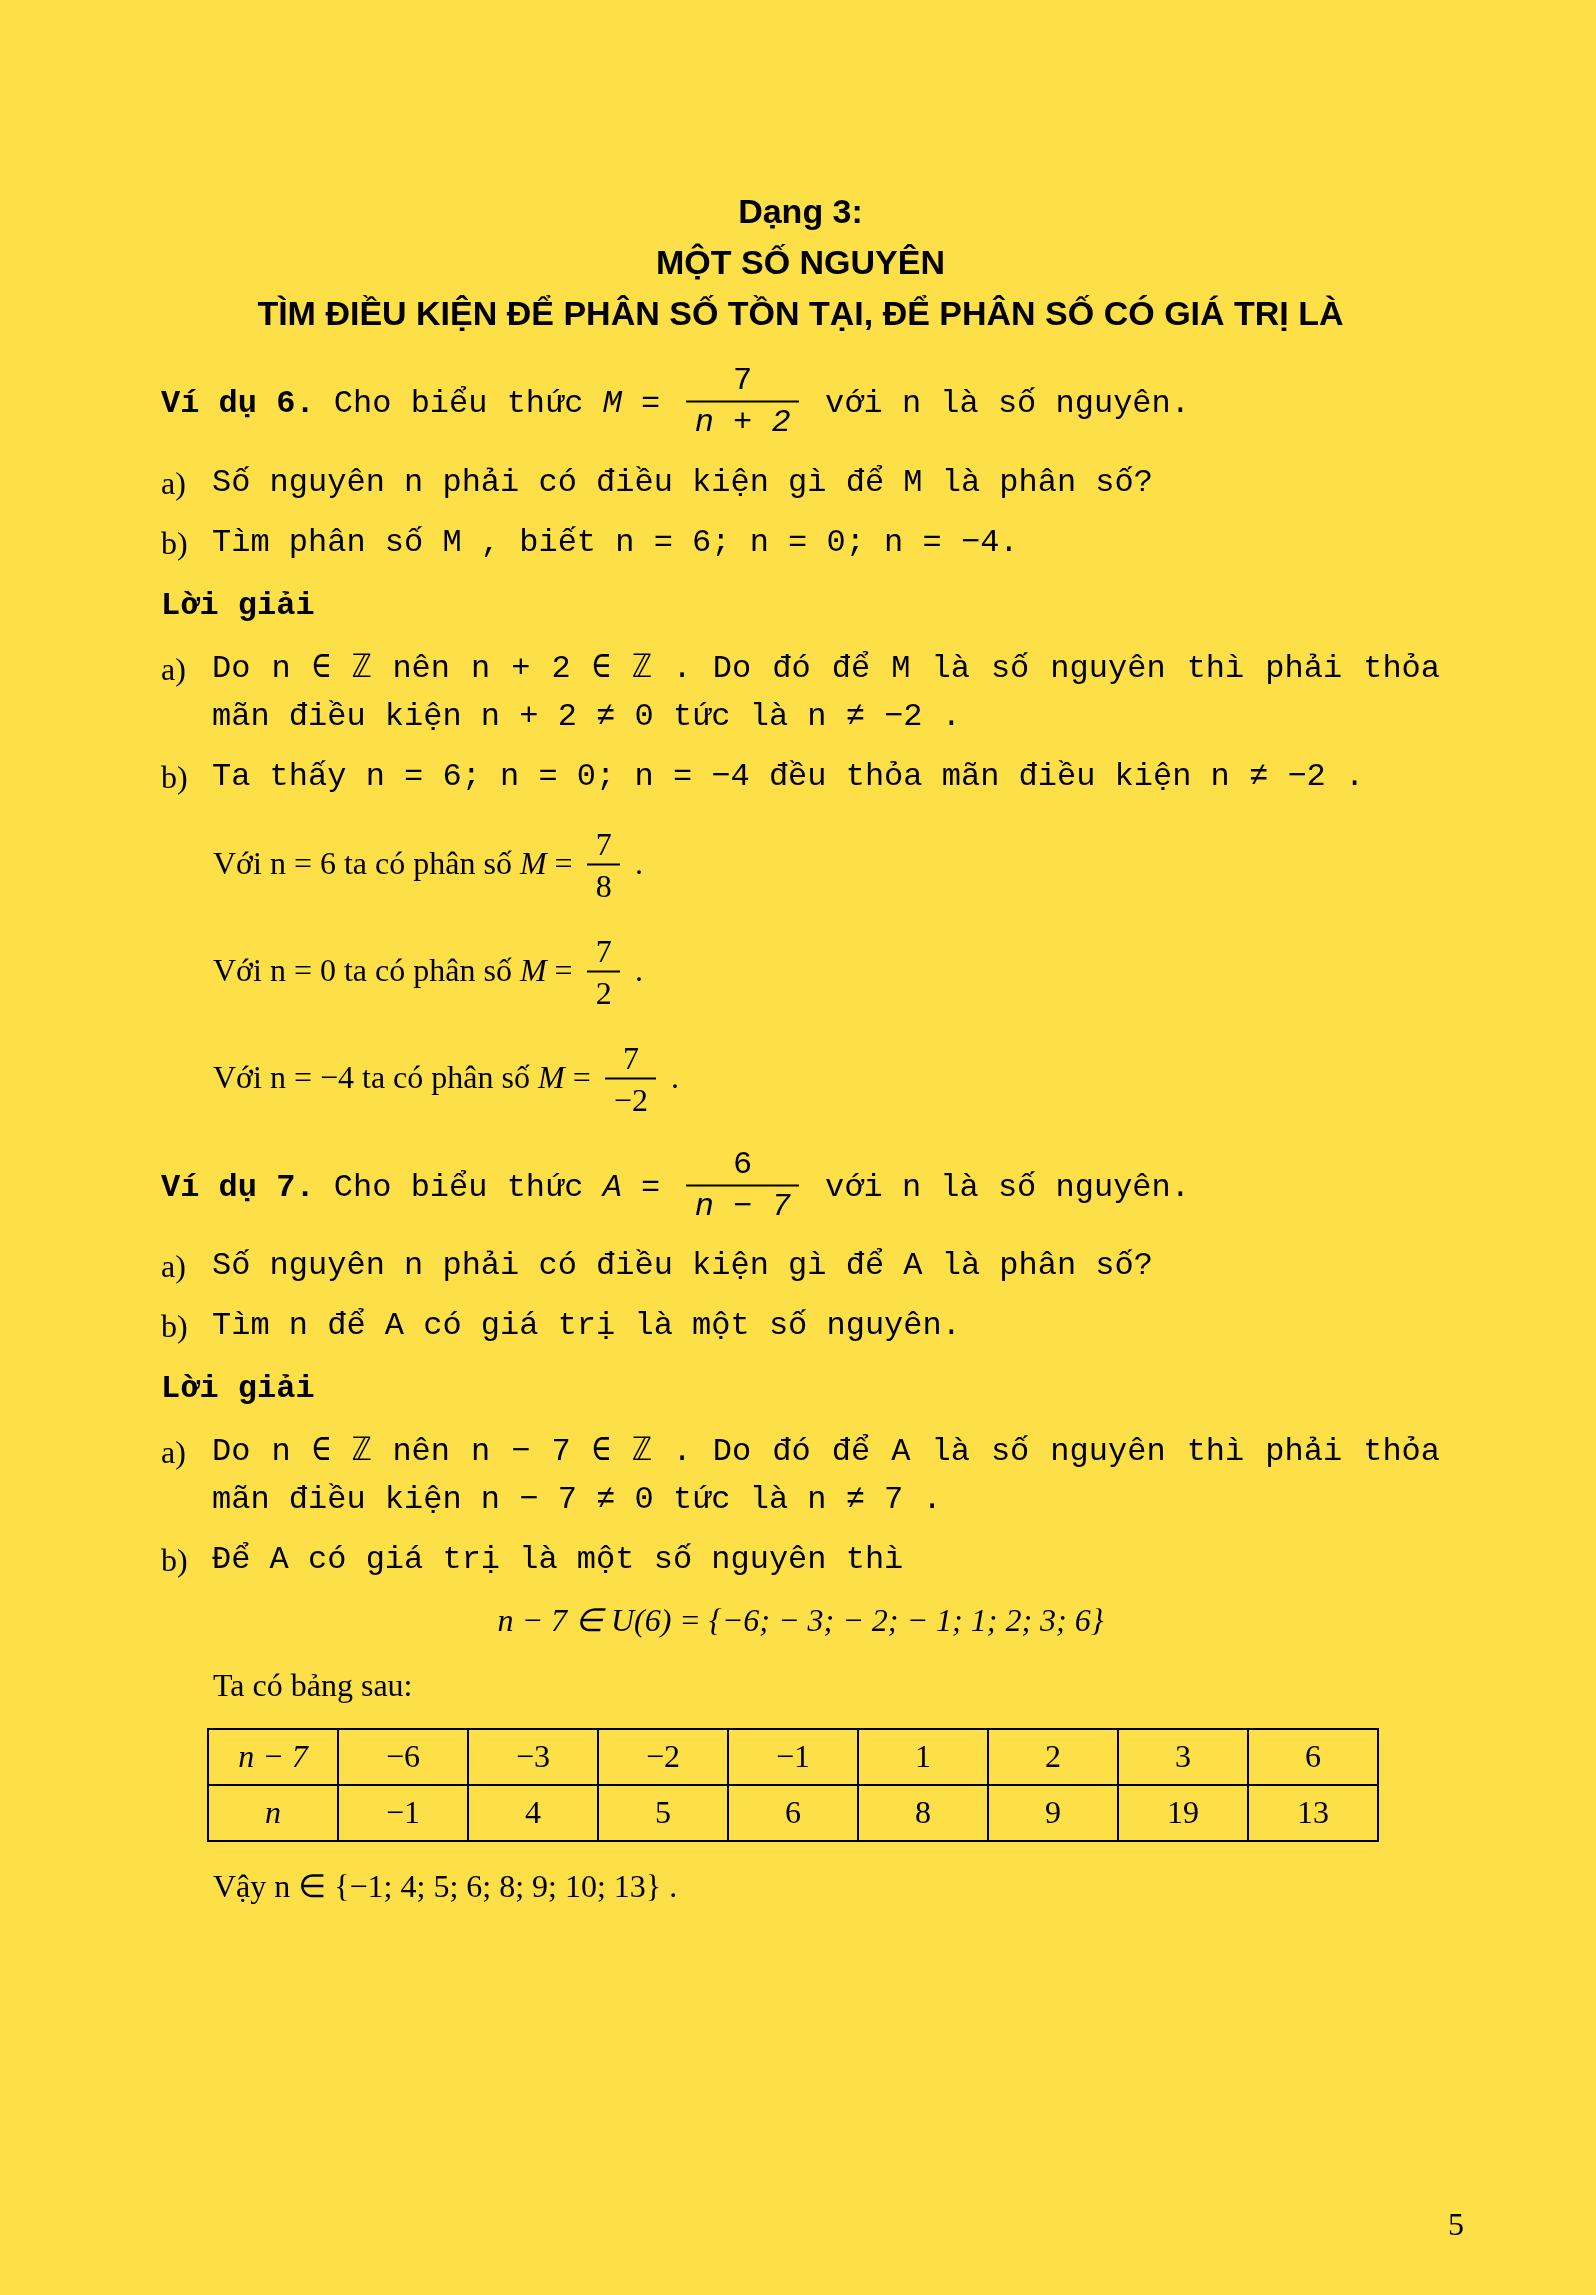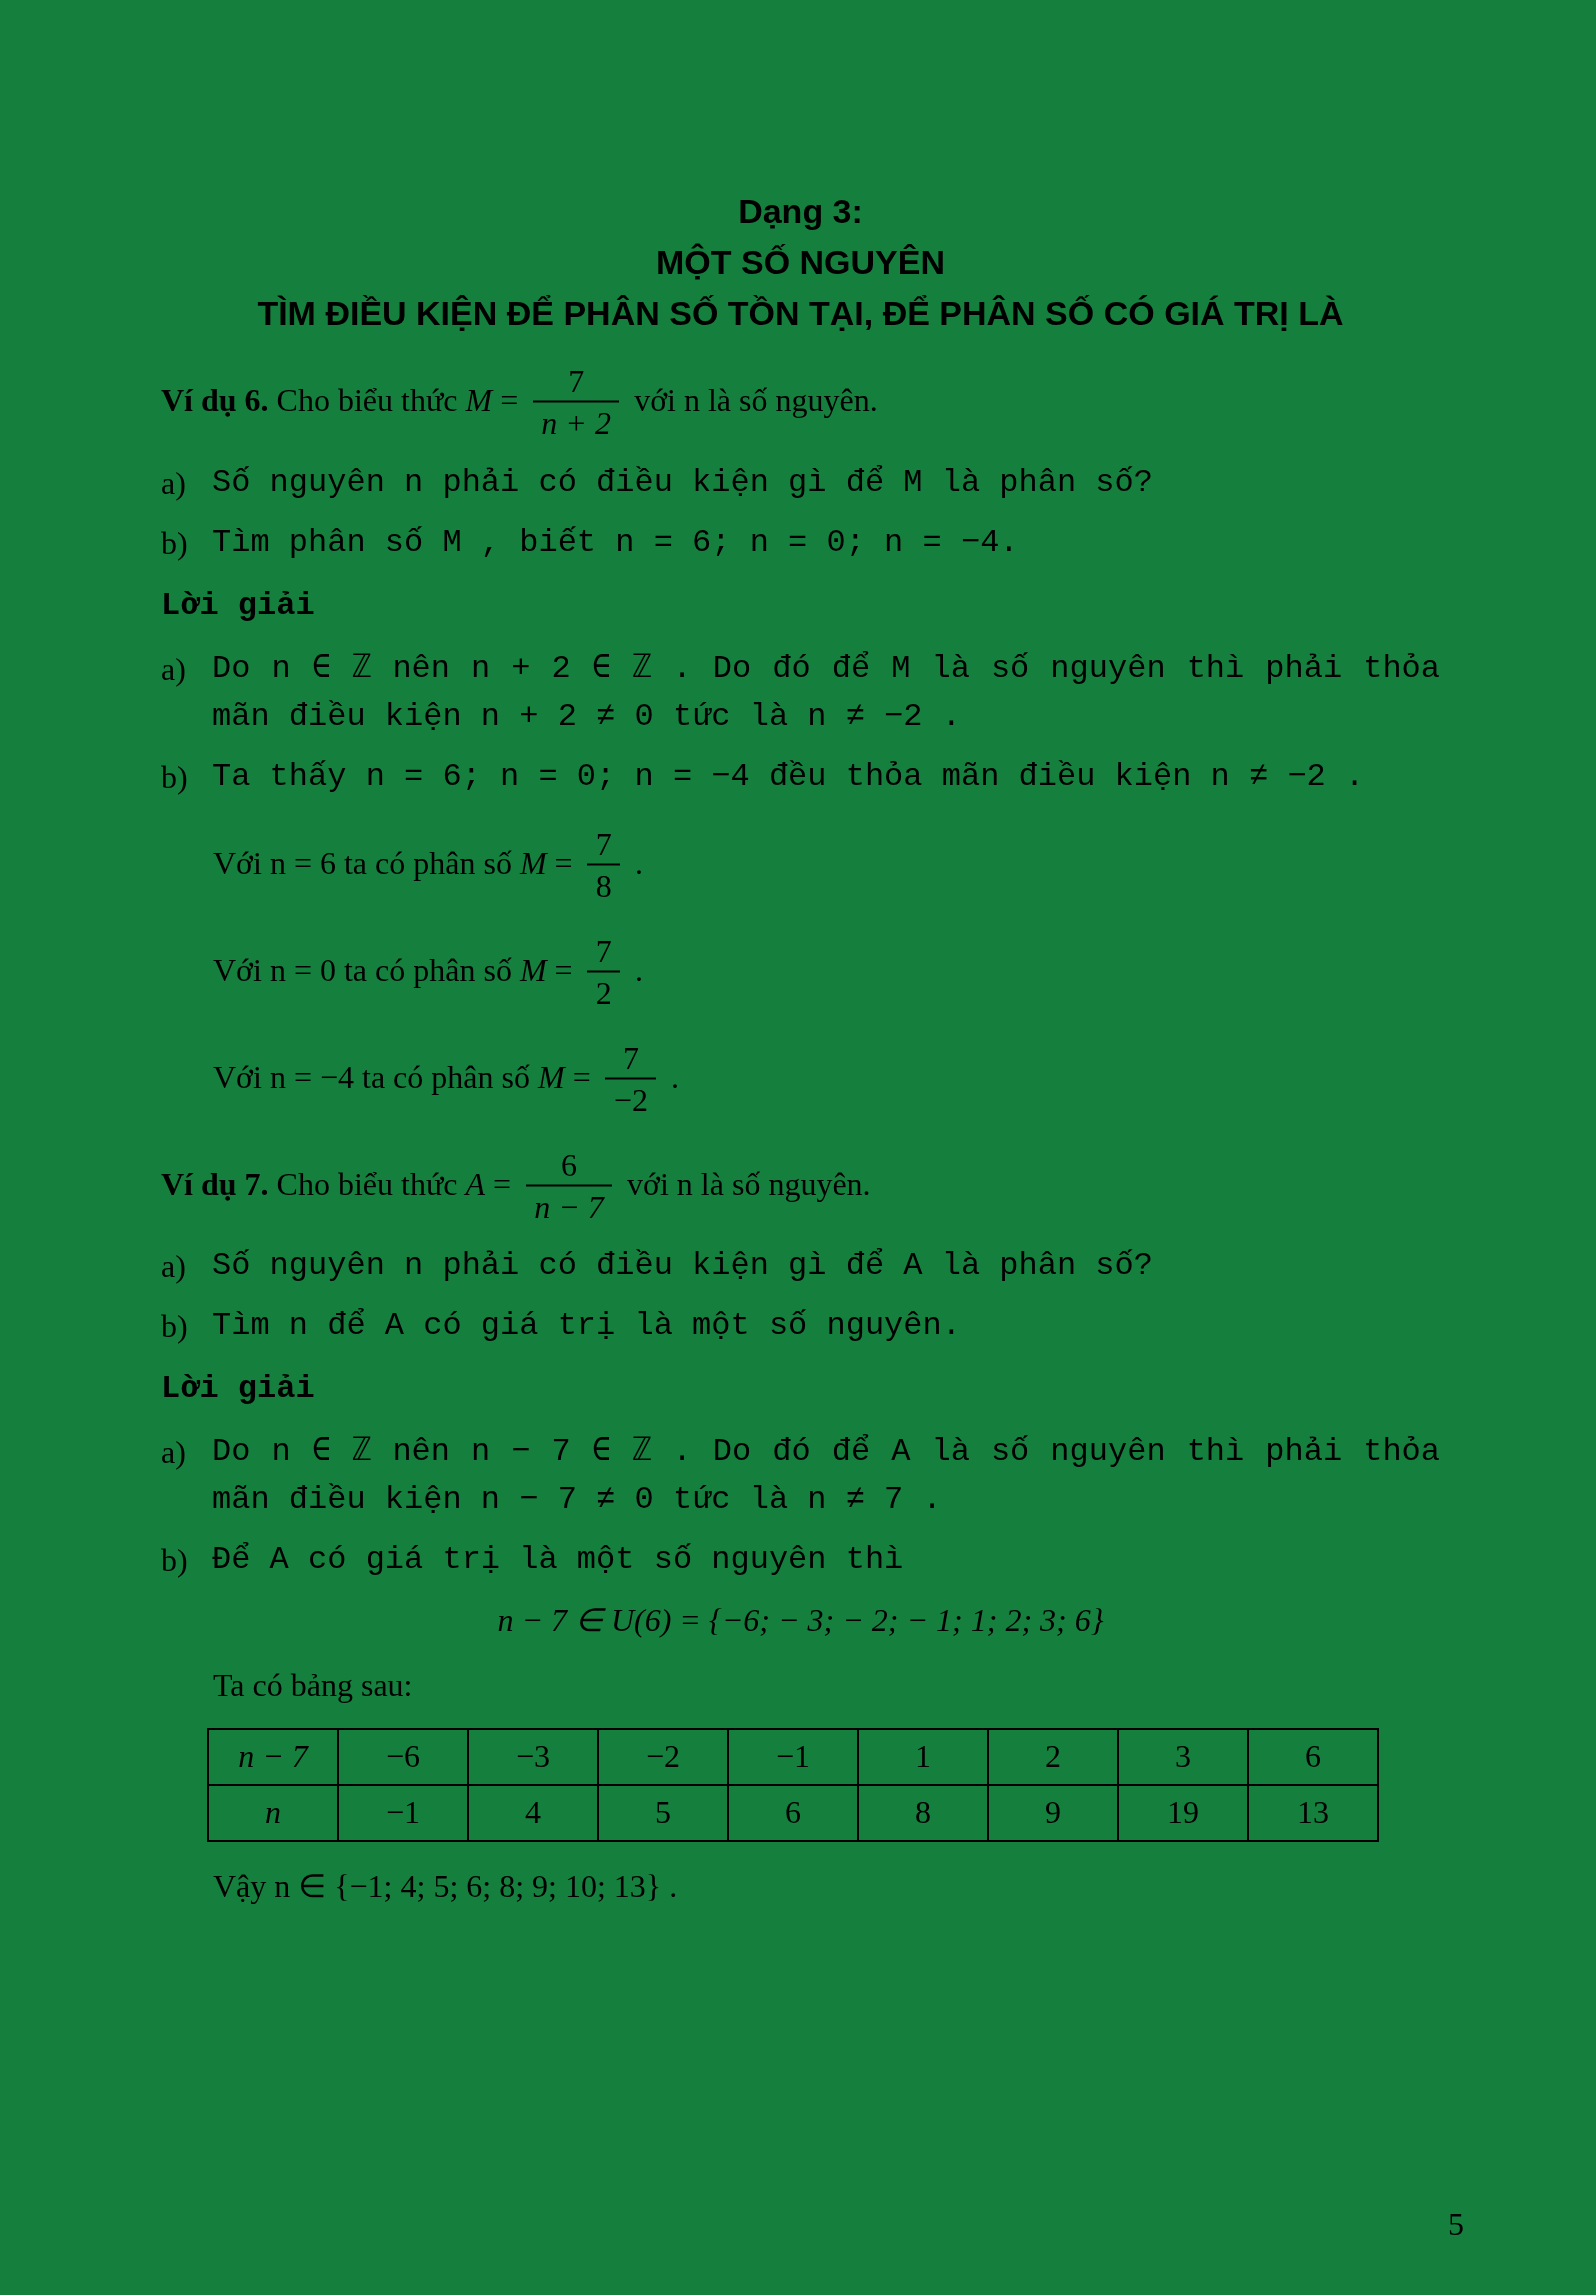--- a/index.html
+++ b/index.html
@@ -1,21 +1,21 @@
 <!DOCTYPE html>
 <html style="font-size:13.5px"><head>
 <meta charset="utf-8">
 <style>
   * { margin:0; padding:0; box-sizing:border-box; }
   html,body { background:#ffffff; }
   .page {
     position:relative;
     width:1597px;
     height:2295px;
-    background:#15803d;
+    background:#fde047;
     color:#000000;
     font-family:"Liberation Serif", serif;
     font-size:32px;
     padding:186px 157px 0 161px;
     overflow:hidden;
   }
   .heading {
     font-family:"Liberation Sans", sans-serif;
     font-weight:bold;
     font-size:34px;
@@ -30,21 +30,21 @@
     display:inline-flex;
     flex-direction:column;
     vertical-align:middle;
     text-align:center;
     line-height:1.25;
     margin:0 6.8px;
     transform:translateY(-2.5px);
   }
   .frac .num { border-bottom:2.5px solid #000; padding:0 8.4px; }
   .frac .den { padding:0 8.4px; }
-  .intro-line { margin:6.8px 0 13.5px; }
+  .intro-line { margin:6.8px 0 13.5px;font-family:Liberation Mono, monospace; }
   .item { display:flex; margin:12px 0; line-height:1.5; }
   .item .marker { flex:0 0 51px; }
   .item .itext { flex:1; text-align:justify;font-family:Liberation Mono, monospace; }
   .sol-head { text-align:left; font-weight:bold; margin:15px 0; line-height:1.5;font-family:Liberation Mono, monospace; }
   .case { padding-left:52px; margin:25px 0; line-height:1.5; }
   .eqline { text-align:center; margin:0 0; line-height:1.5; }
   .tintro { padding-left:52px; margin:17px 0 18.6px; line-height:1.5; }
   .vtable { border-collapse:collapse; margin-left:46px; }
   .vtable td {
     border:2.5px solid #000;

